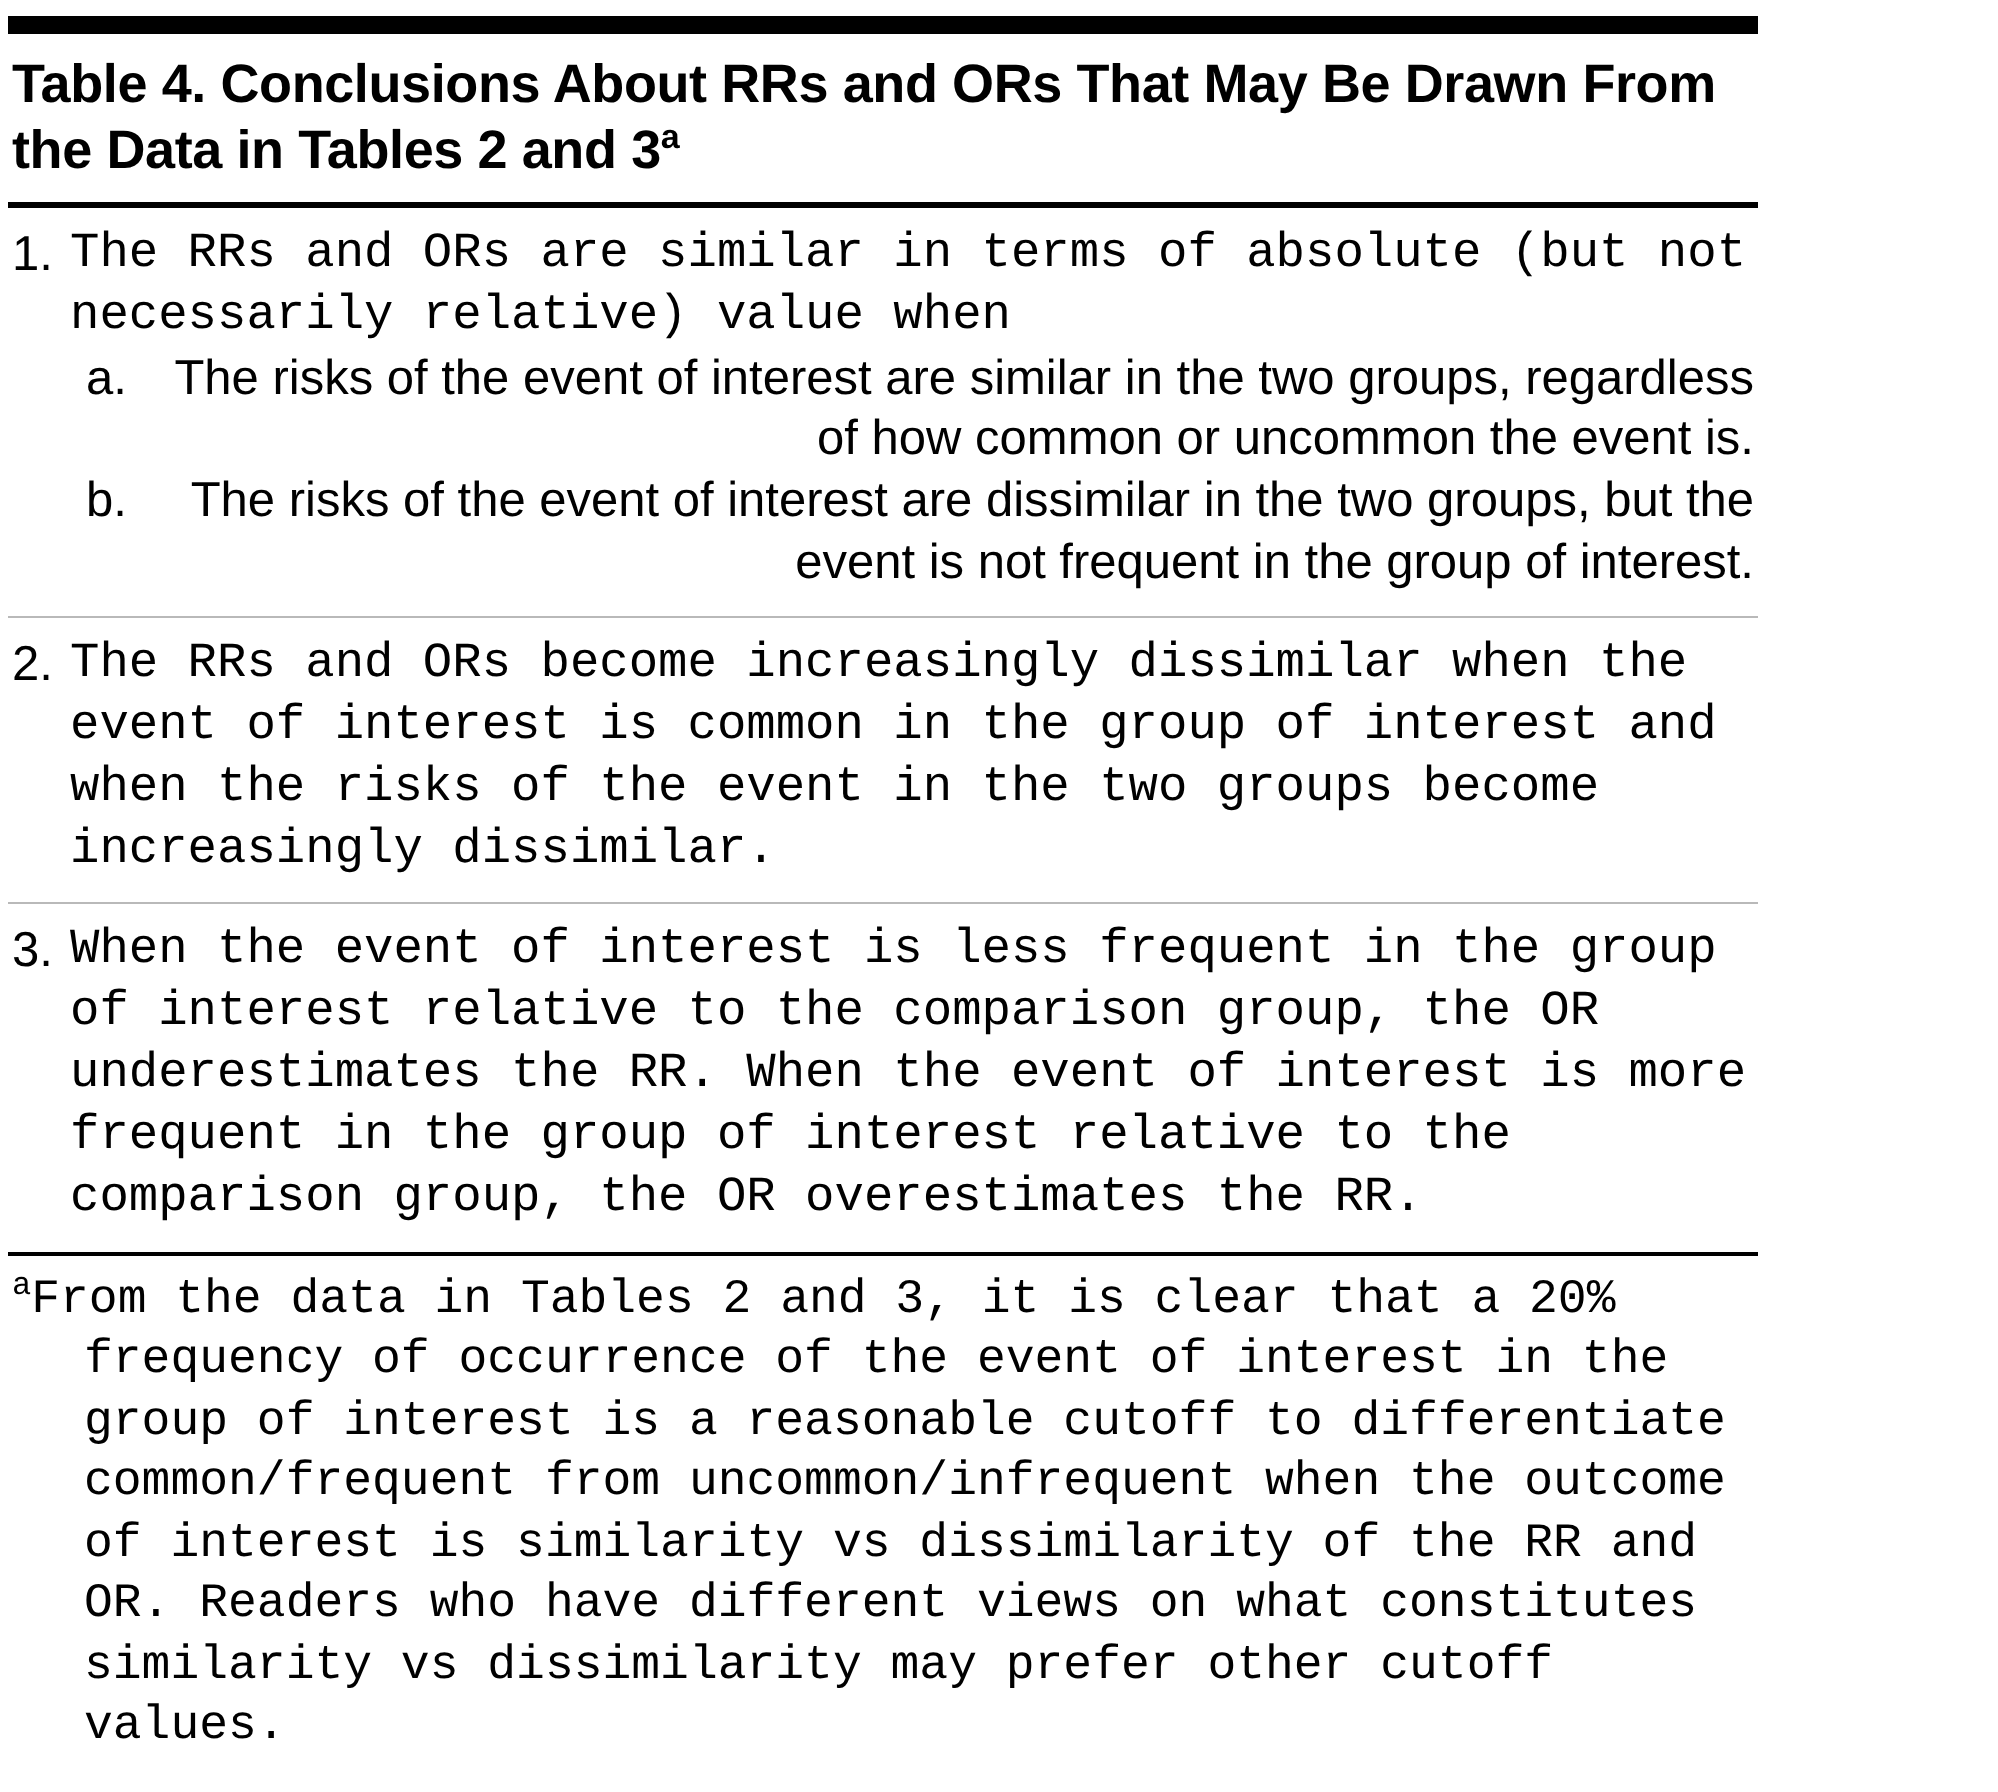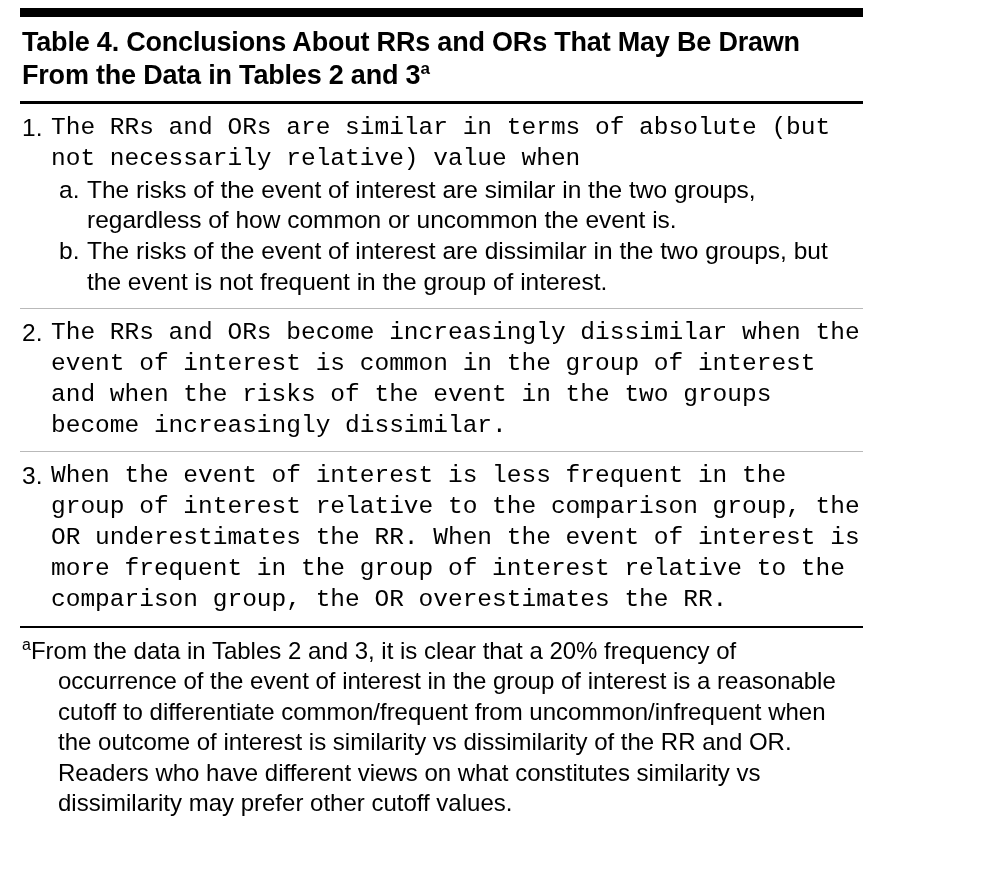--- a/index.html
+++ b/index.html
@@ -10,21 +10,21 @@
   body {
     width: 999px;
     height: 896px;
     font-family: "Liberation Sans", sans-serif;
     color: #000000;
     -webkit-font-smoothing: antialiased;
   }
   .table-wrap {
     width: 883px;
     box-sizing: border-box;
-    padding: 0 20px;
+    padding: 0 4px;
   }
   .rule-top {
     height: 9px;
     background: #000000;
     margin: 8px 0 0 0;
   }
   .rule-mid {
     height: 3px;
     background: #000000;
   }
@@ -71,25 +71,27 @@
     display: flex;
     align-items: flex-start;
     padding-left: 37px;
   }
   .sub .num {
     flex: 0 0 auto;
     width: 28px;
   }
   .sub .txt {
     flex: 1 1 auto;
+    text-align: right;
   }
   .footnote {
     font-size: 24px;
     line-height: 1.27;
     padding: 8px 2px 2px 2px;
+    font-family: Liberation Mono, monospace;
   }
   .footnote .fn-body {
     text-indent: 0;
     padding-left: 36px;
   }
   .footnote .fn-first {
     margin-left: -36px;
   }
   .footnote sup {
     font-size: 16px;

